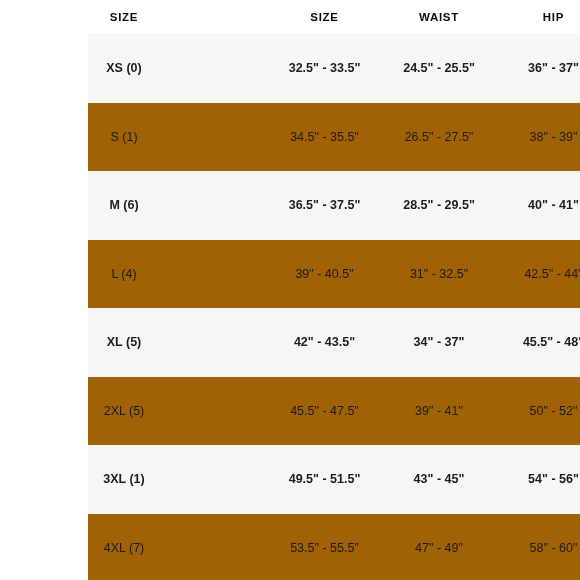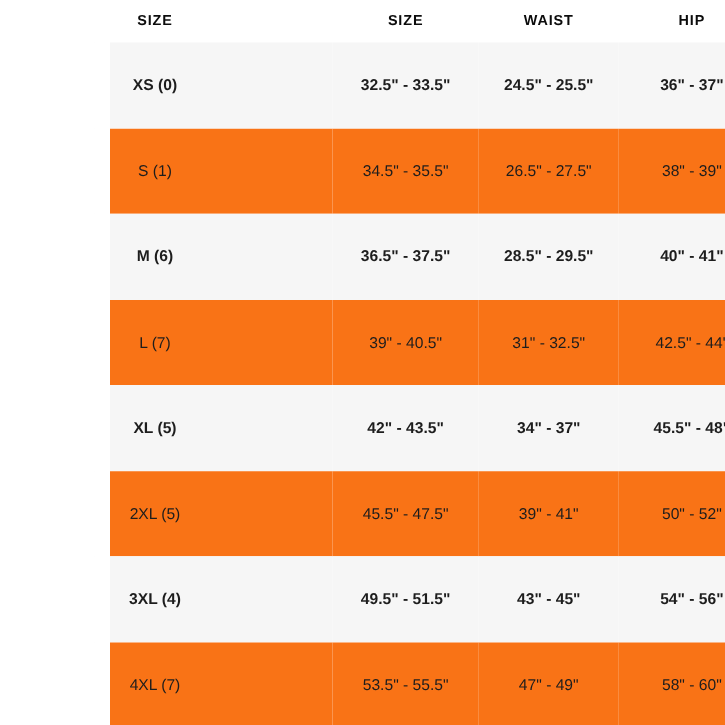--- a/index.html
+++ b/index.html
@@ -72,21 +72,21 @@
   thead th.h-hip   { padding-right: 56px; }
 
   tbody td {
     font-size: 12.5px;
     font-weight: normal;
     color: #1d1d1d;
     text-align: center;
     height: 68.5px;
     padding: 0;
     vertical-align: middle;
-    background: #f97316;
+    background: #a16207;
   }
   tbody tr.shaded td {
     background: #f6f6f6;
     font-weight: bold;
   }
   
   tbody td.cell-size  { padding-right: 106px; }
   tbody td.cell-hip   { padding-right: 56px; }
 
   
@@ -138,21 +138,21 @@
       <tr class="shaded">
         <td class="gutter-l"></td>
         <td class="cell-size">M (6)</td>
         <td class="cell-chest">36.5" - 37.5"</td>
         <td class="cell-waist">28.5" - 29.5"</td>
         <td class="cell-hip">40" - 41"</td>
 
       </tr>
       <tr>
         <td class="gutter-l"></td>
-        <td class="cell-size">L (7)</td>
+        <td class="cell-size">L (4)</td>
         <td class="cell-chest">39" - 40.5"</td>
         <td class="cell-waist">31" - 32.5"</td>
         <td class="cell-hip">42.5" - 44"</td>
 
       </tr>
       <tr class="shaded">
         <td class="gutter-l"></td>
         <td class="cell-size">XL (5)</td>
         <td class="cell-chest">42" - 43.5"</td>
         <td class="cell-waist">34" - 37"</td>
@@ -162,21 +162,21 @@
       <tr>
         <td class="gutter-l"></td>
         <td class="cell-size">2XL (5)</td>
         <td class="cell-chest">45.5" - 47.5"</td>
         <td class="cell-waist">39" - 41"</td>
         <td class="cell-hip">50" - 52"</td>
 
       </tr>
       <tr class="shaded">
         <td class="gutter-l"></td>
-        <td class="cell-size">3XL (4)</td>
+        <td class="cell-size">3XL (1)</td>
         <td class="cell-chest">49.5" - 51.5"</td>
         <td class="cell-waist">43" - 45"</td>
         <td class="cell-hip">54" - 56"</td>
 
       </tr>
       <tr>
         <td class="gutter-l"></td>
         <td class="cell-size">4XL (7)</td>
         <td class="cell-chest">53.5" - 55.5"</td>
         <td class="cell-waist">47" - 49"</td>

